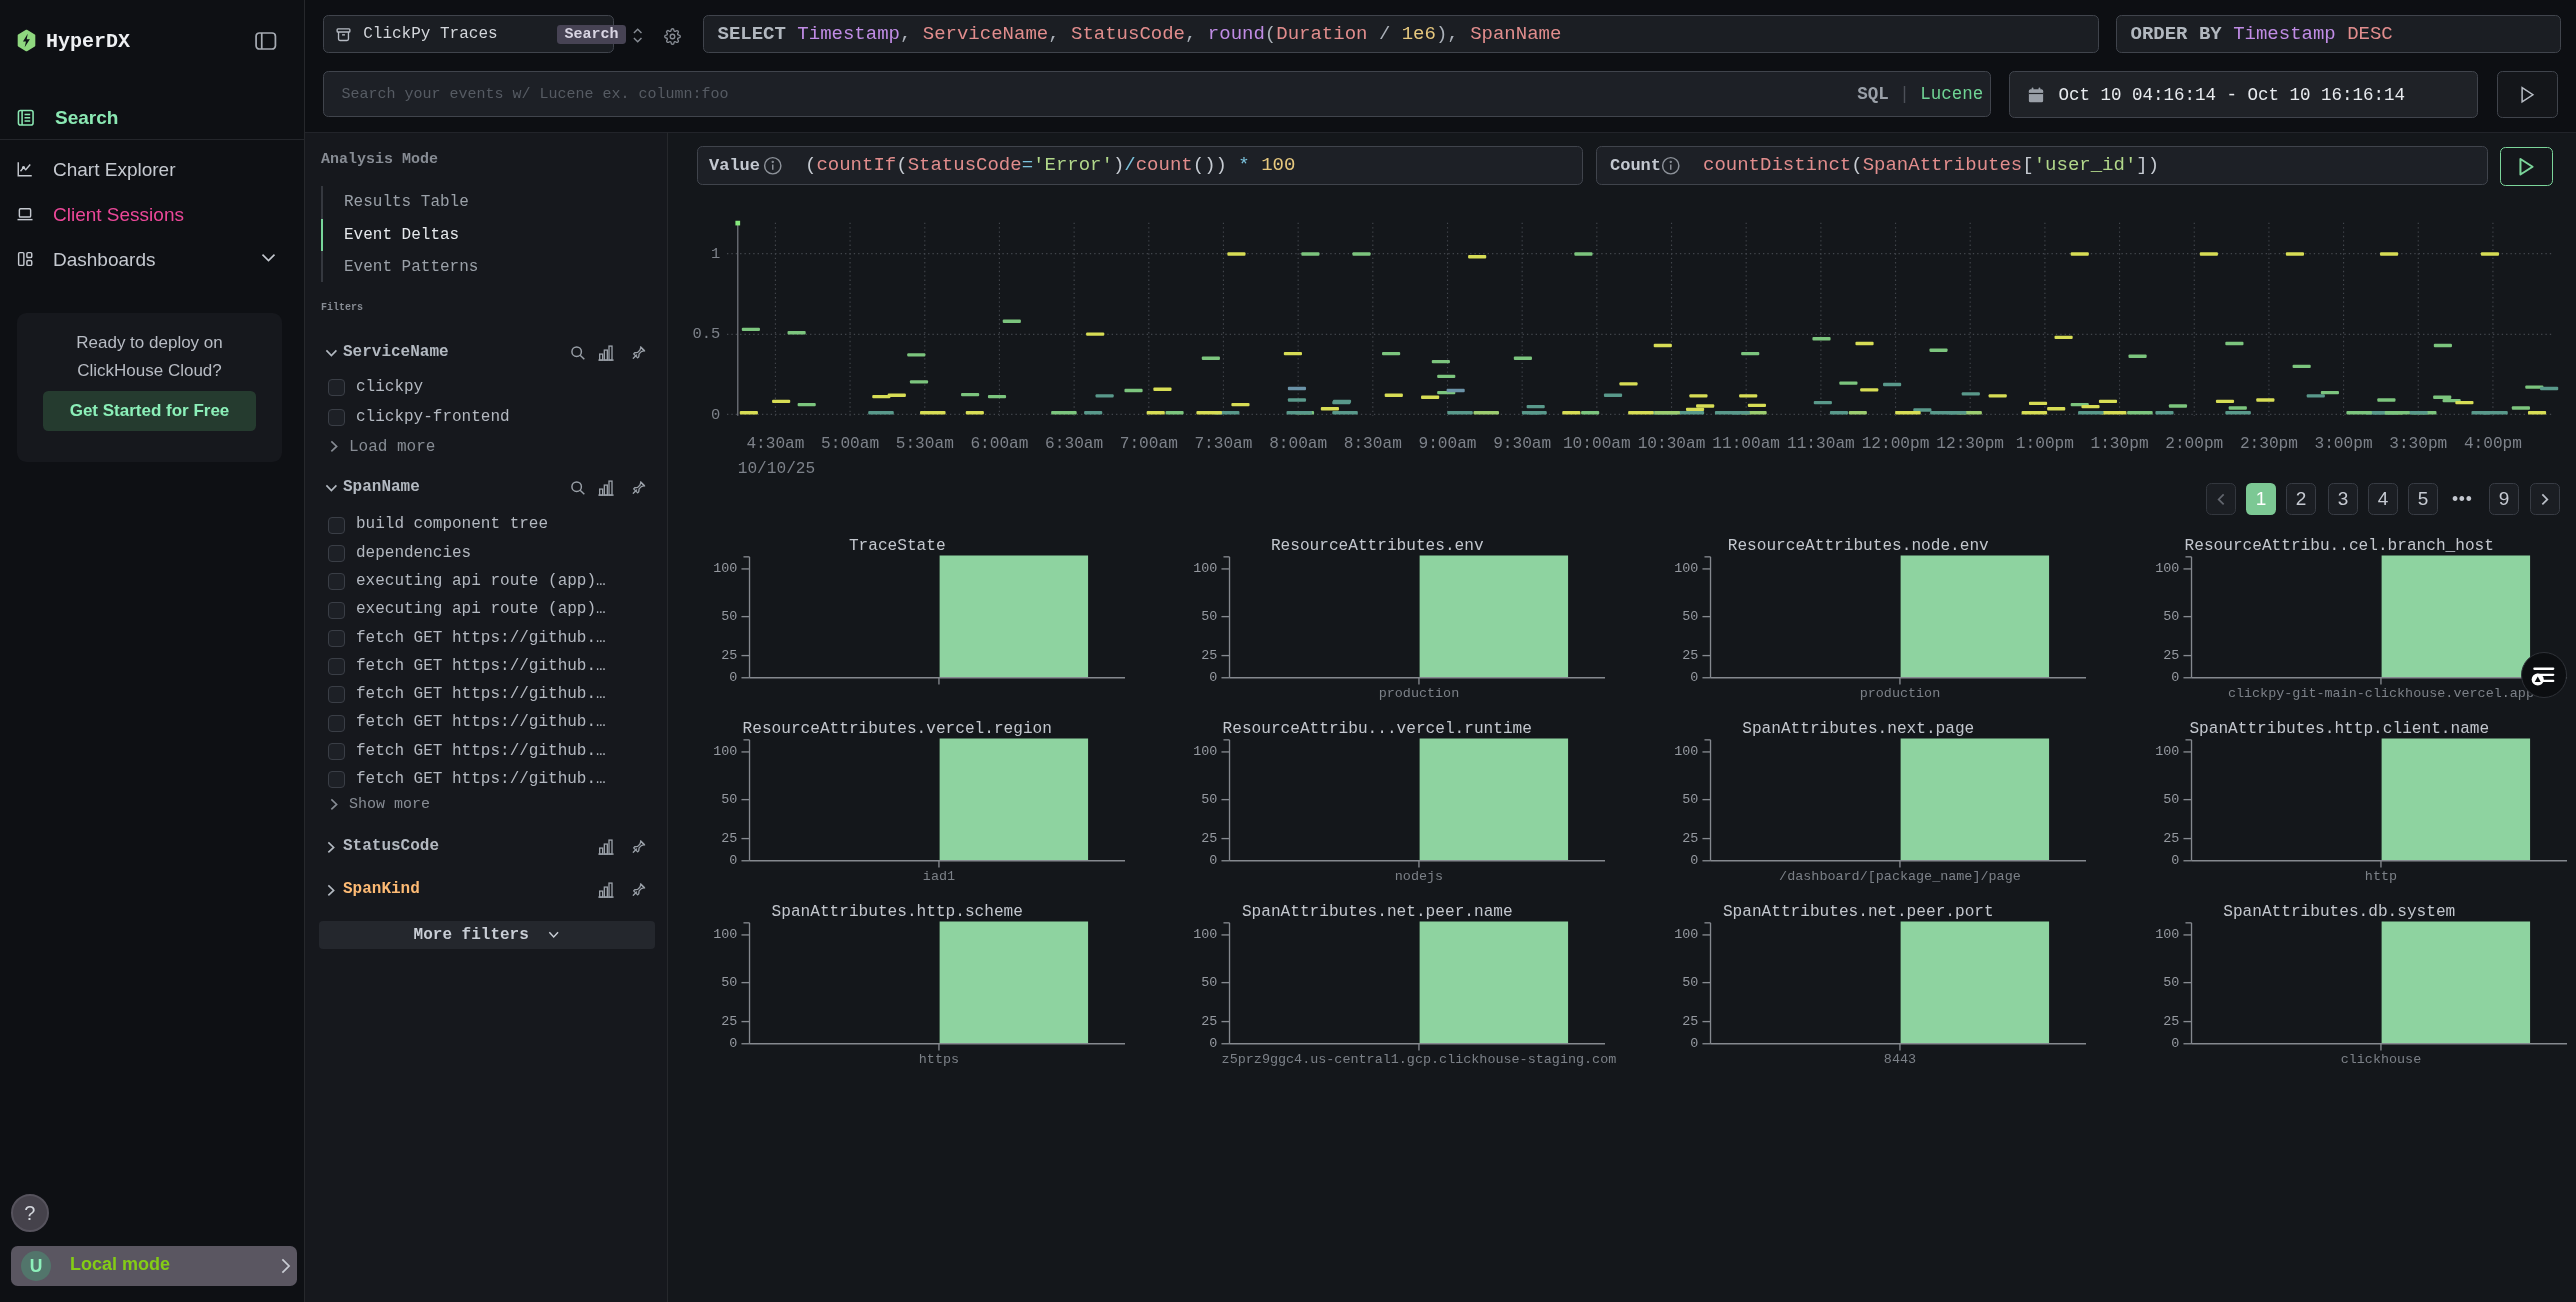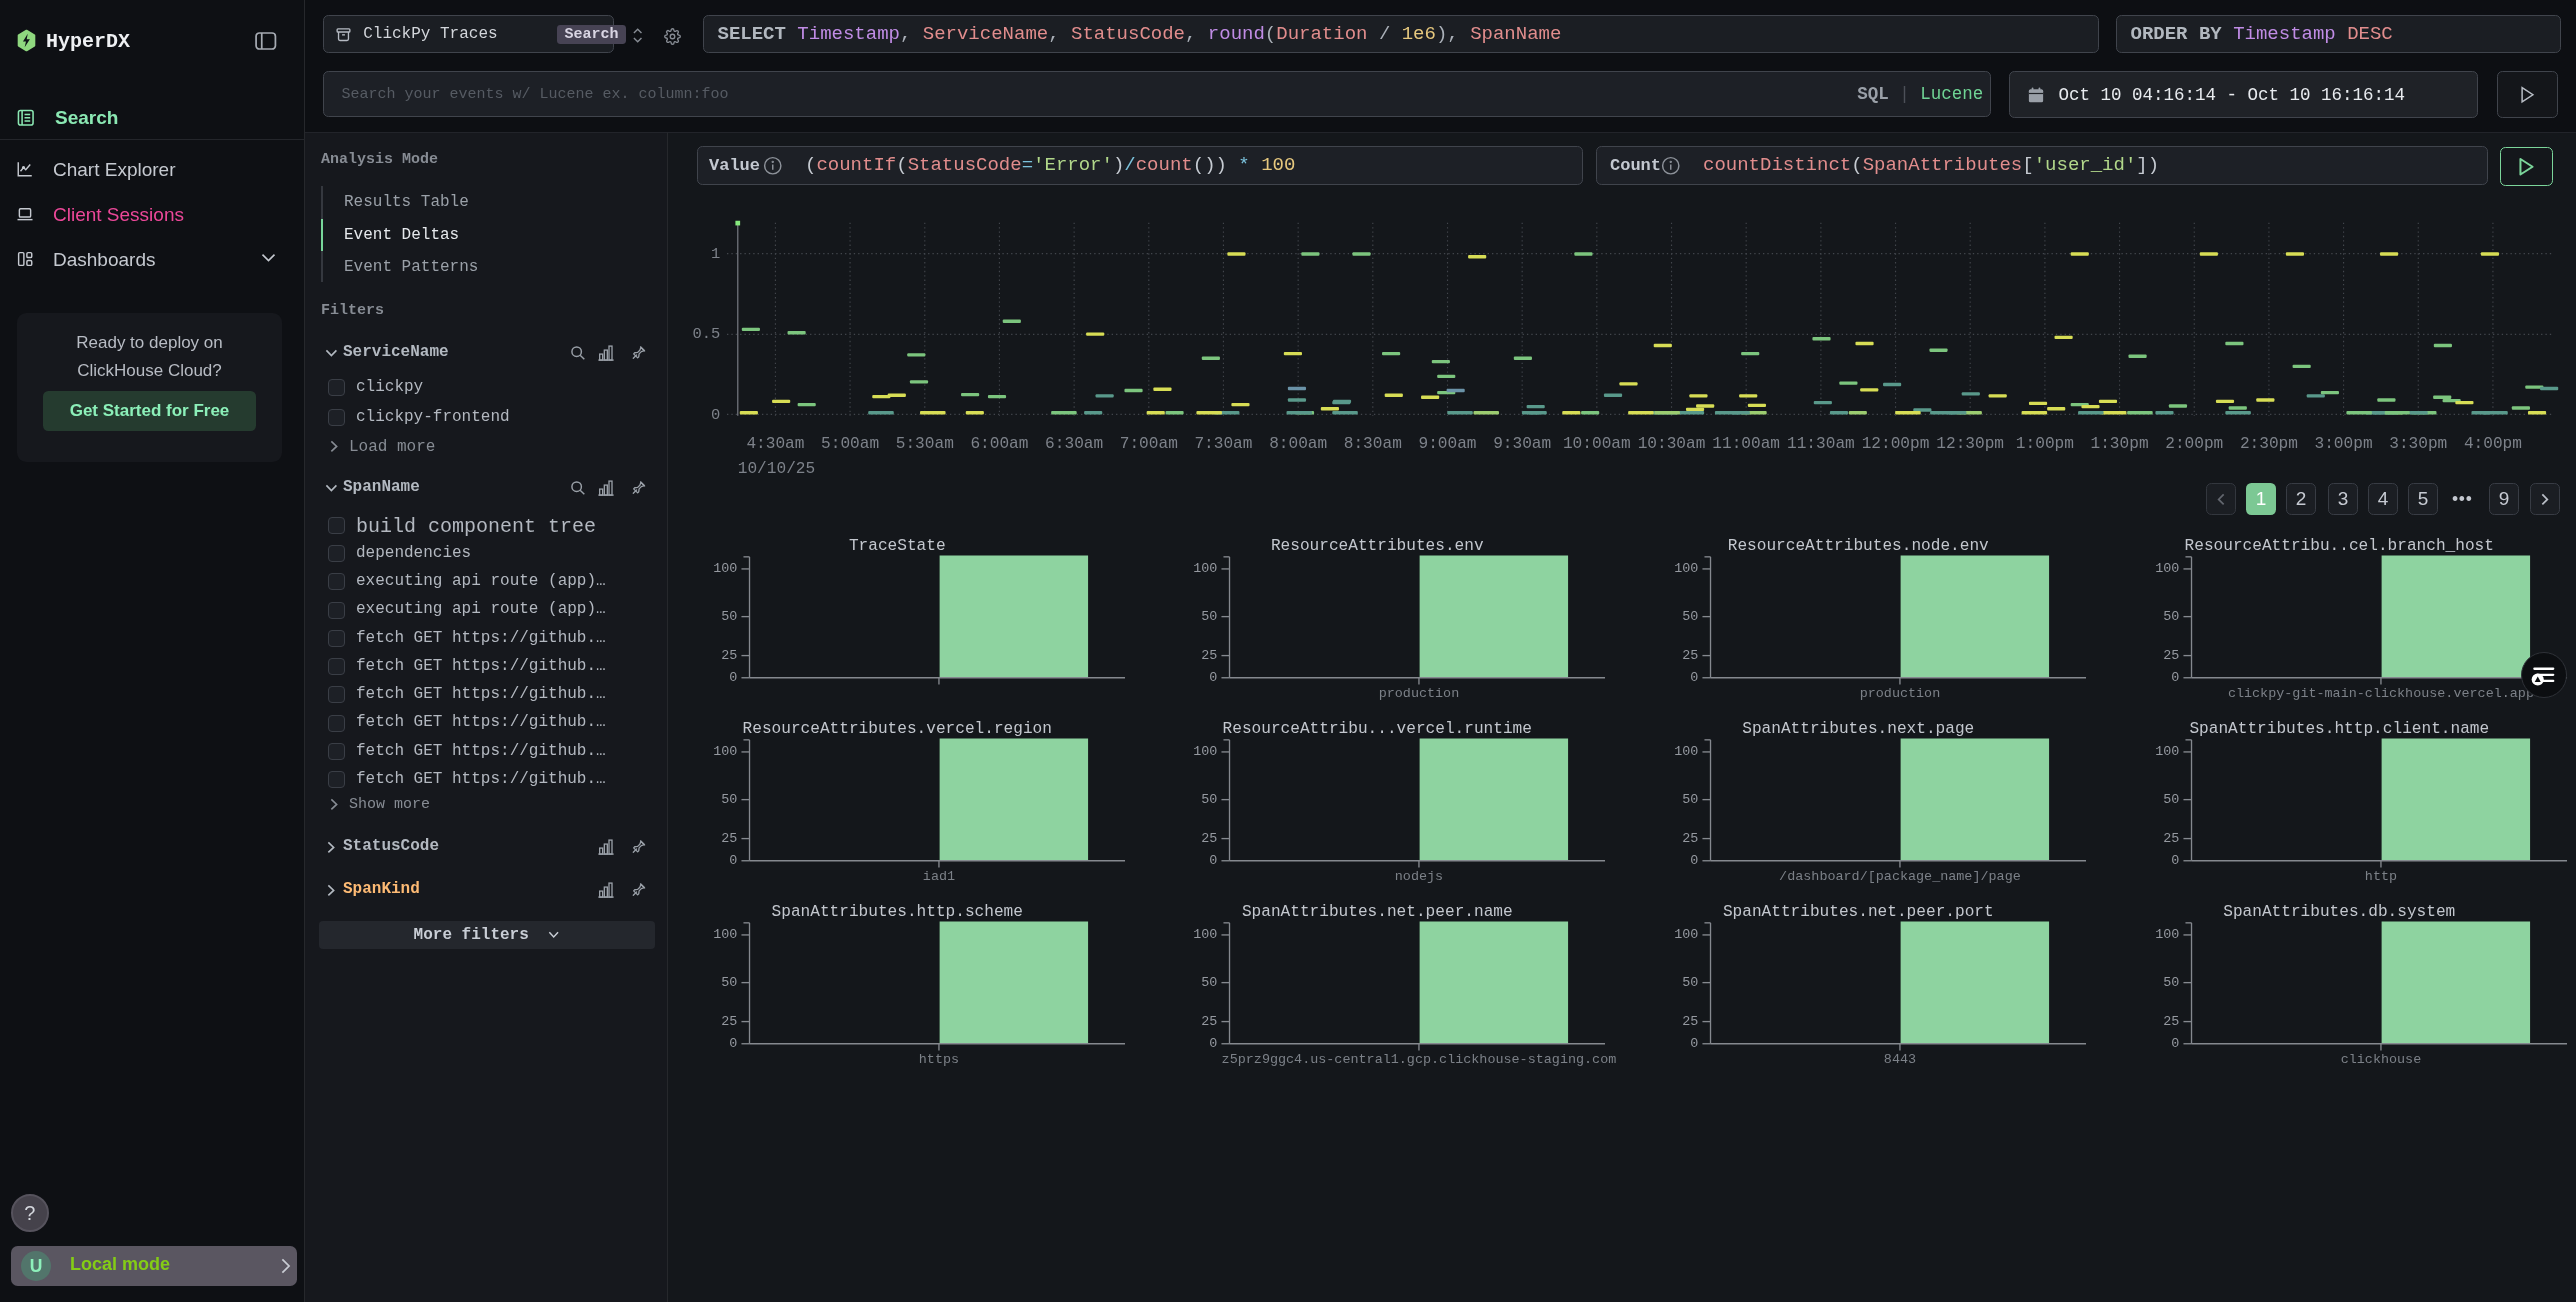--- a/index.html
+++ b/index.html
@@ -104,21 +104,21 @@
       <path d="M3 2.5 L19 13 L3 23.5 Z"></path>
     </svg>
   </div>
 <div class="abs" style="left:305px;top:132px;width:363px;height:1170px;background:#16181d;border-right:0.7px solid #26282c;border-top:0.7px solid #22242a;">
 <div class="abs mono" style="left:16px;top:17.5px;font-size:15px;font-weight:bold;color:#878c94;">Analysis Mode</div>
 <div class="abs" style="left:15.5px;top:53px;width:2.7px;height:96px;background:#35383f;"></div>
 <div class="abs" style="left:15.5px;top:86px;width:2.7px;height:32px;background:#78d69a;"></div>
 <div class="abs mono" style="left:39px;top:60px;font-size:16px;color:#9aa0a8;">Results Table</div>
 <div class="abs mono" style="left:39px;top:93px;font-size:16px;color:#e6e9ed;">Event Deltas</div>
 <div class="abs mono" style="left:39px;top:125px;font-size:16px;color:#9aa0a8;">Event Patterns</div>
-<div class="abs mono" style="left:16px;top:169px;font-size:15px;font-weight:bold;color:#878c94;">Filters</div>
+<div class="abs mono" style="left:16px;top:169px;font-size:10px;font-weight:bold;color:#878c94;">Filters</div>
 <svg class="abs" style="left:20px;top:216px;" width="12.8" height="8" viewBox="0 0 19 12" fill="none" stroke="#b3b9c1" stroke-width="2.4">
       <path d="M2 2 L9.5 10 L17 2"></path>
     </svg>
 <div class="abs mono" style="left:38px;top:210px;font-size:16px;font-weight:bold;color:#b3b9c1;">ServiceName</div>
 <svg class="abs" style="left:264px;top:211px;" width="17.5" height="17.5" viewBox="0 0 24 24" fill="none" stroke="#9aa0a8" stroke-width="2">
       <circle cx="10.5" cy="10.5" r="6.5"></circle>
       <line x1="15.3" y1="15.3" x2="21" y2="21"></line>
     </svg>
 <svg class="abs" style="left:292px;top:211px;" width="18" height="17.5" viewBox="0 0 27 26" fill="none" stroke="#9aa0a8" stroke-width="2">
 <path d="M2 24 L25 24"></path>
@@ -152,21 +152,21 @@
       <rect x="4" y="15" width="4.5" height="9"></rect>
       <rect x="11" y="9" width="4.5" height="15"></rect>
       <rect x="18" y="3" width="4.5" height="21"></rect>
     </svg>
 <svg class="abs" style="left:325px;top:346px;" width="17.5" height="17.5" viewBox="0 0 24 24" fill="none" stroke="#9aa0a8" stroke-width="1.8" stroke-linecap="round" stroke-linejoin="round">
 <path d="M15 4.5 L19.5 9 L15.5 10.5 L12.5 13.5 L12 17.5 L10.5 19 L5 13.5 L6.5 12 L10.5 11.5 L13.5 8.5 L15 4.5"></path>
 <path d="M9 15 L4.5 19.5"></path>
       <path d="M14.5 4 L20 9.5"></path>
     </svg>
 <div class="abs" style="left:23px;top:384px;width:17px;height:17px;background:#1d2026;border:1.3px solid #3a3e46;border-radius:4px;"></div>
-<div class="abs mono" style="left:51px;top:382px;font-size:20px;color:#b3b8c0;white-space:pre;text-align:center;">build component tree</div>
+<div class="abs mono" style="left:51px;top:382px;font-size:16px;color:#b3b8c0;white-space:pre;text-align:center;">build component tree</div>
 <div class="abs" style="left:23px;top:412px;width:17px;height:17px;background:#1d2026;border:1.3px solid #3a3e46;border-radius:4px;"></div>
 <div class="abs mono" style="left:51px;top:411px;font-size:16px;color:#b3b8c0;white-space:pre;">dependencies</div>
 <div class="abs" style="left:23px;top:440px;width:17px;height:17px;background:#1d2026;border:1.3px solid #3a3e46;border-radius:4px;"></div>
 <div class="abs mono" style="left:51px;top:439px;font-size:16px;color:#b3b8c0;white-space:pre;">executing api route (app)…</div>
 <div class="abs" style="left:23px;top:469px;width:17px;height:17px;background:#1d2026;border:1.3px solid #3a3e46;border-radius:4px;"></div>
 <div class="abs mono" style="left:51px;top:467px;font-size:16px;color:#b3b8c0;white-space:pre;">executing api route (app)…</div>
 <div class="abs" style="left:23px;top:497px;width:17px;height:17px;background:#1d2026;border:1.3px solid #3a3e46;border-radius:4px;"></div>
 <div class="abs mono" style="left:51px;top:496px;font-size:16px;color:#b3b8c0;white-space:pre;">fetch GET https://github.…</div>
 <div class="abs" style="left:23px;top:525px;width:17px;height:17px;background:#1d2026;border:1.3px solid #3a3e46;border-radius:4px;"></div>
 <div class="abs mono" style="left:51px;top:524px;font-size:16px;color:#b3b8c0;white-space:pre;">fetch GET https://github.…</div>

